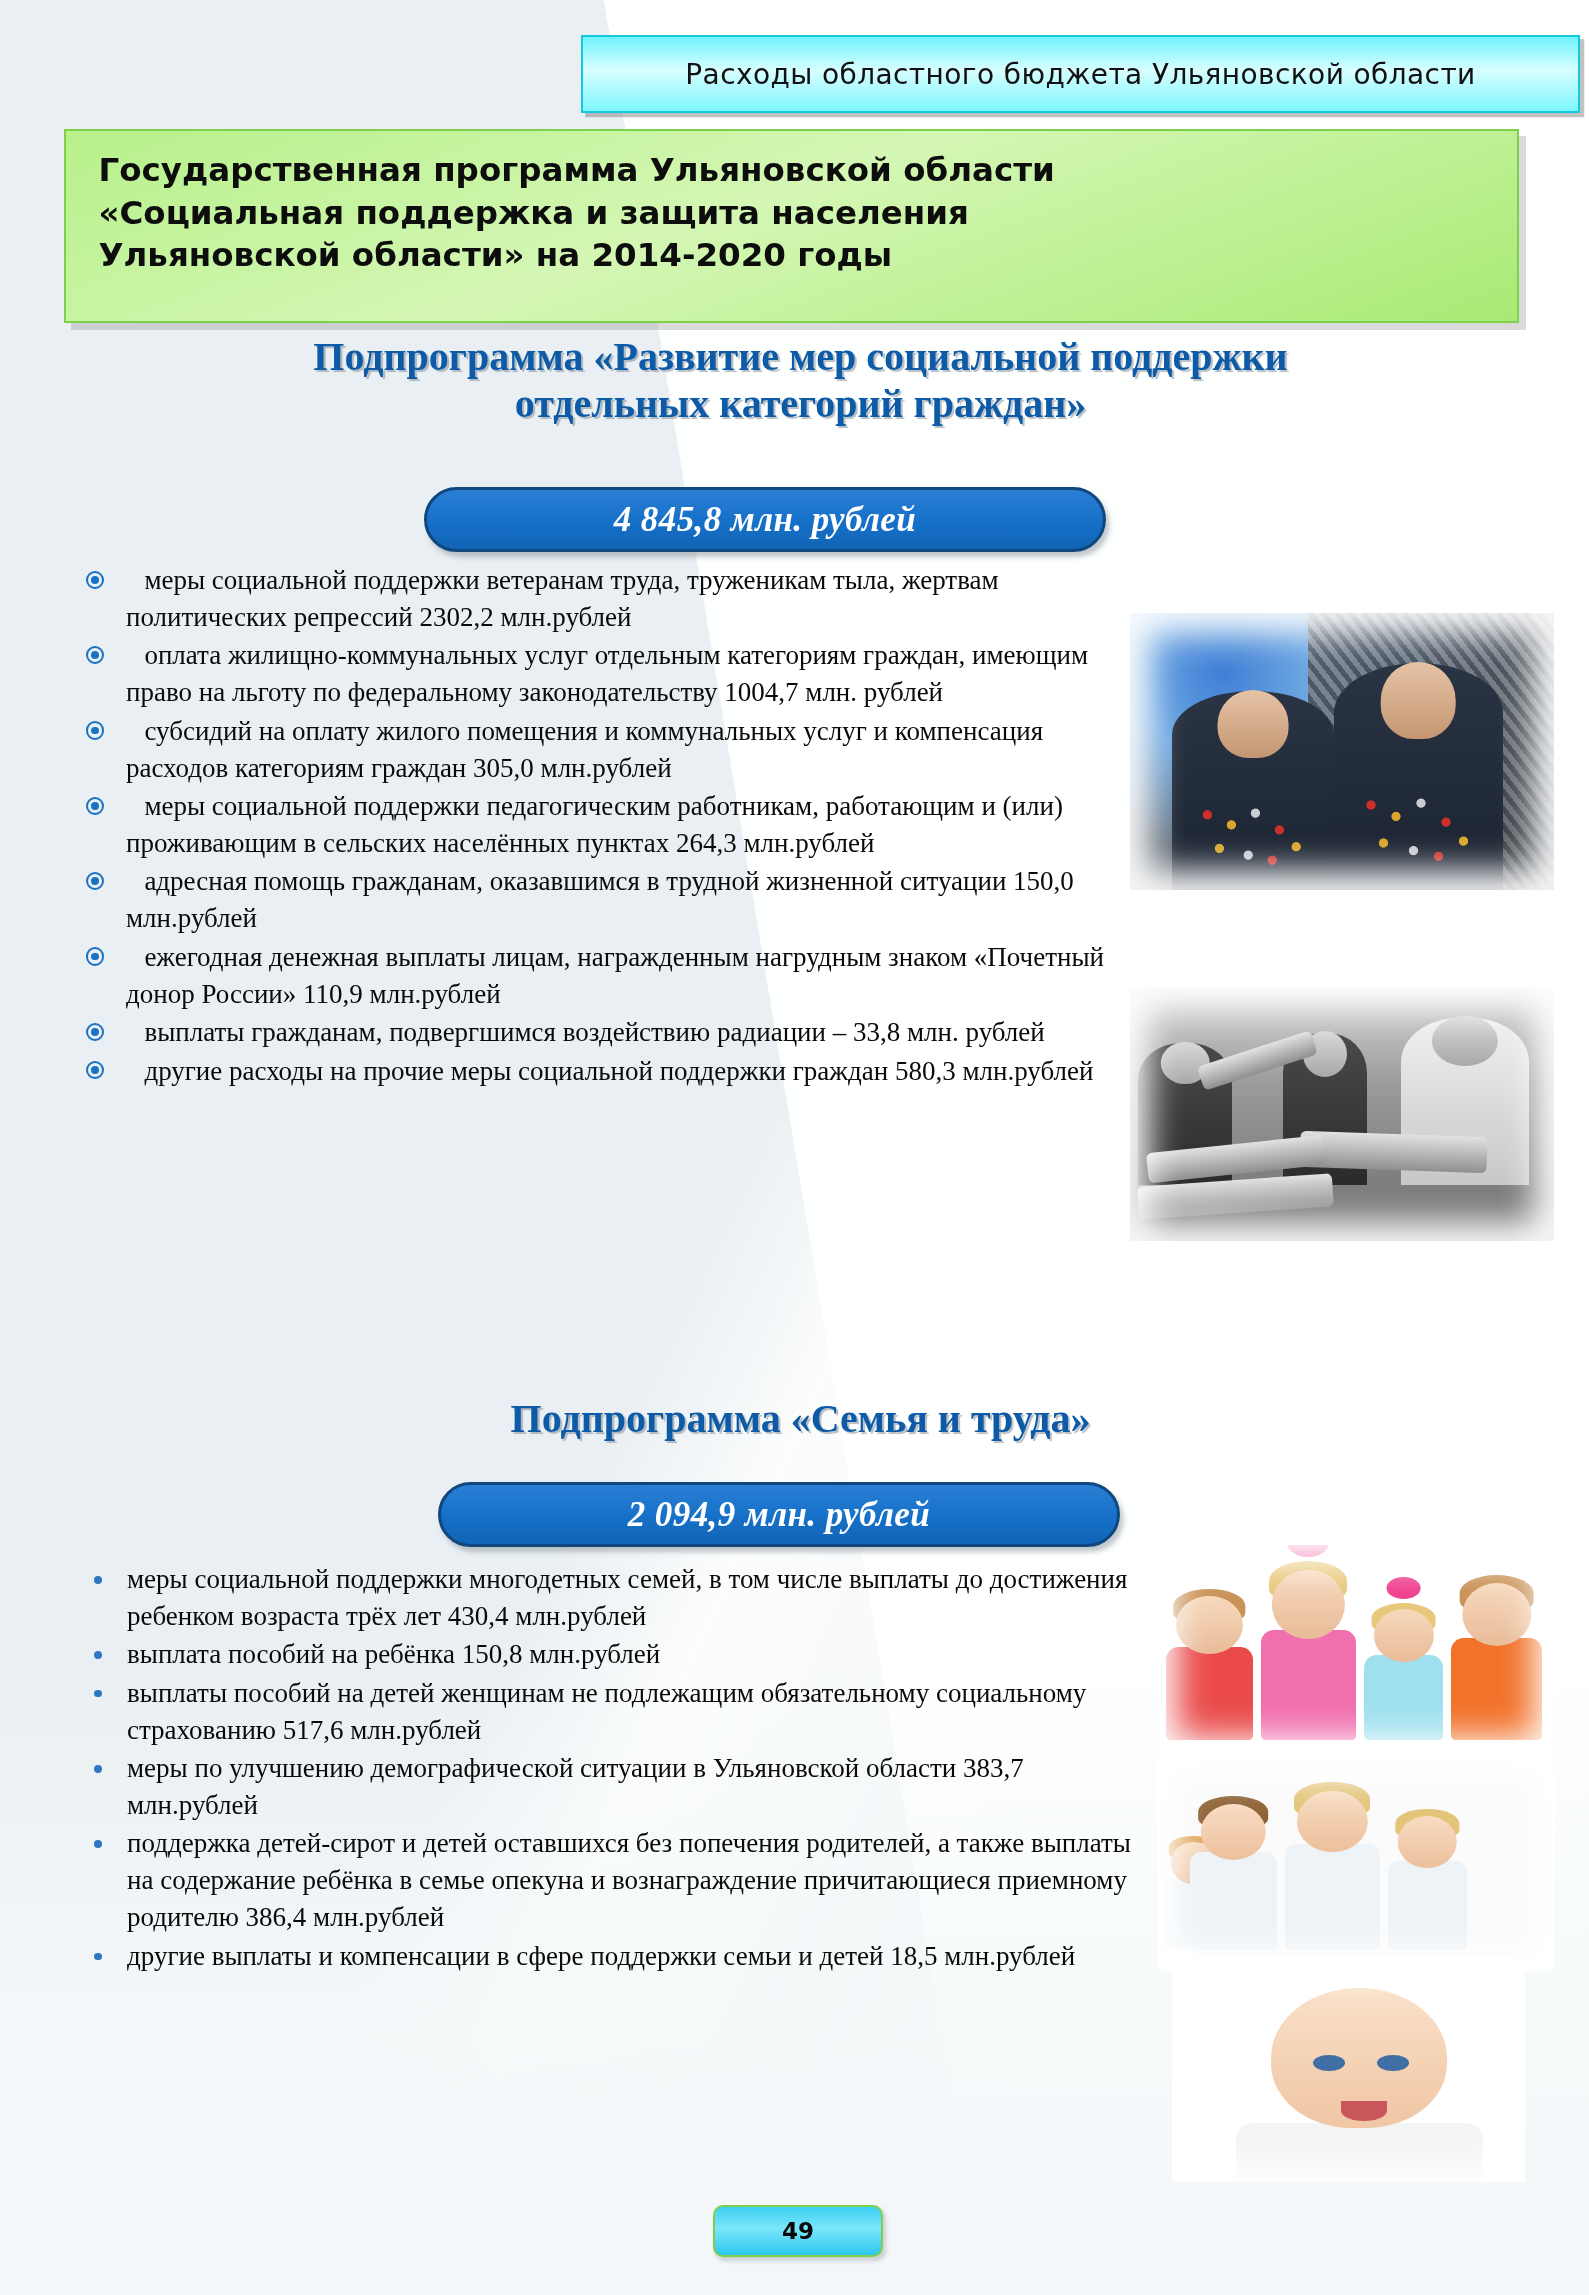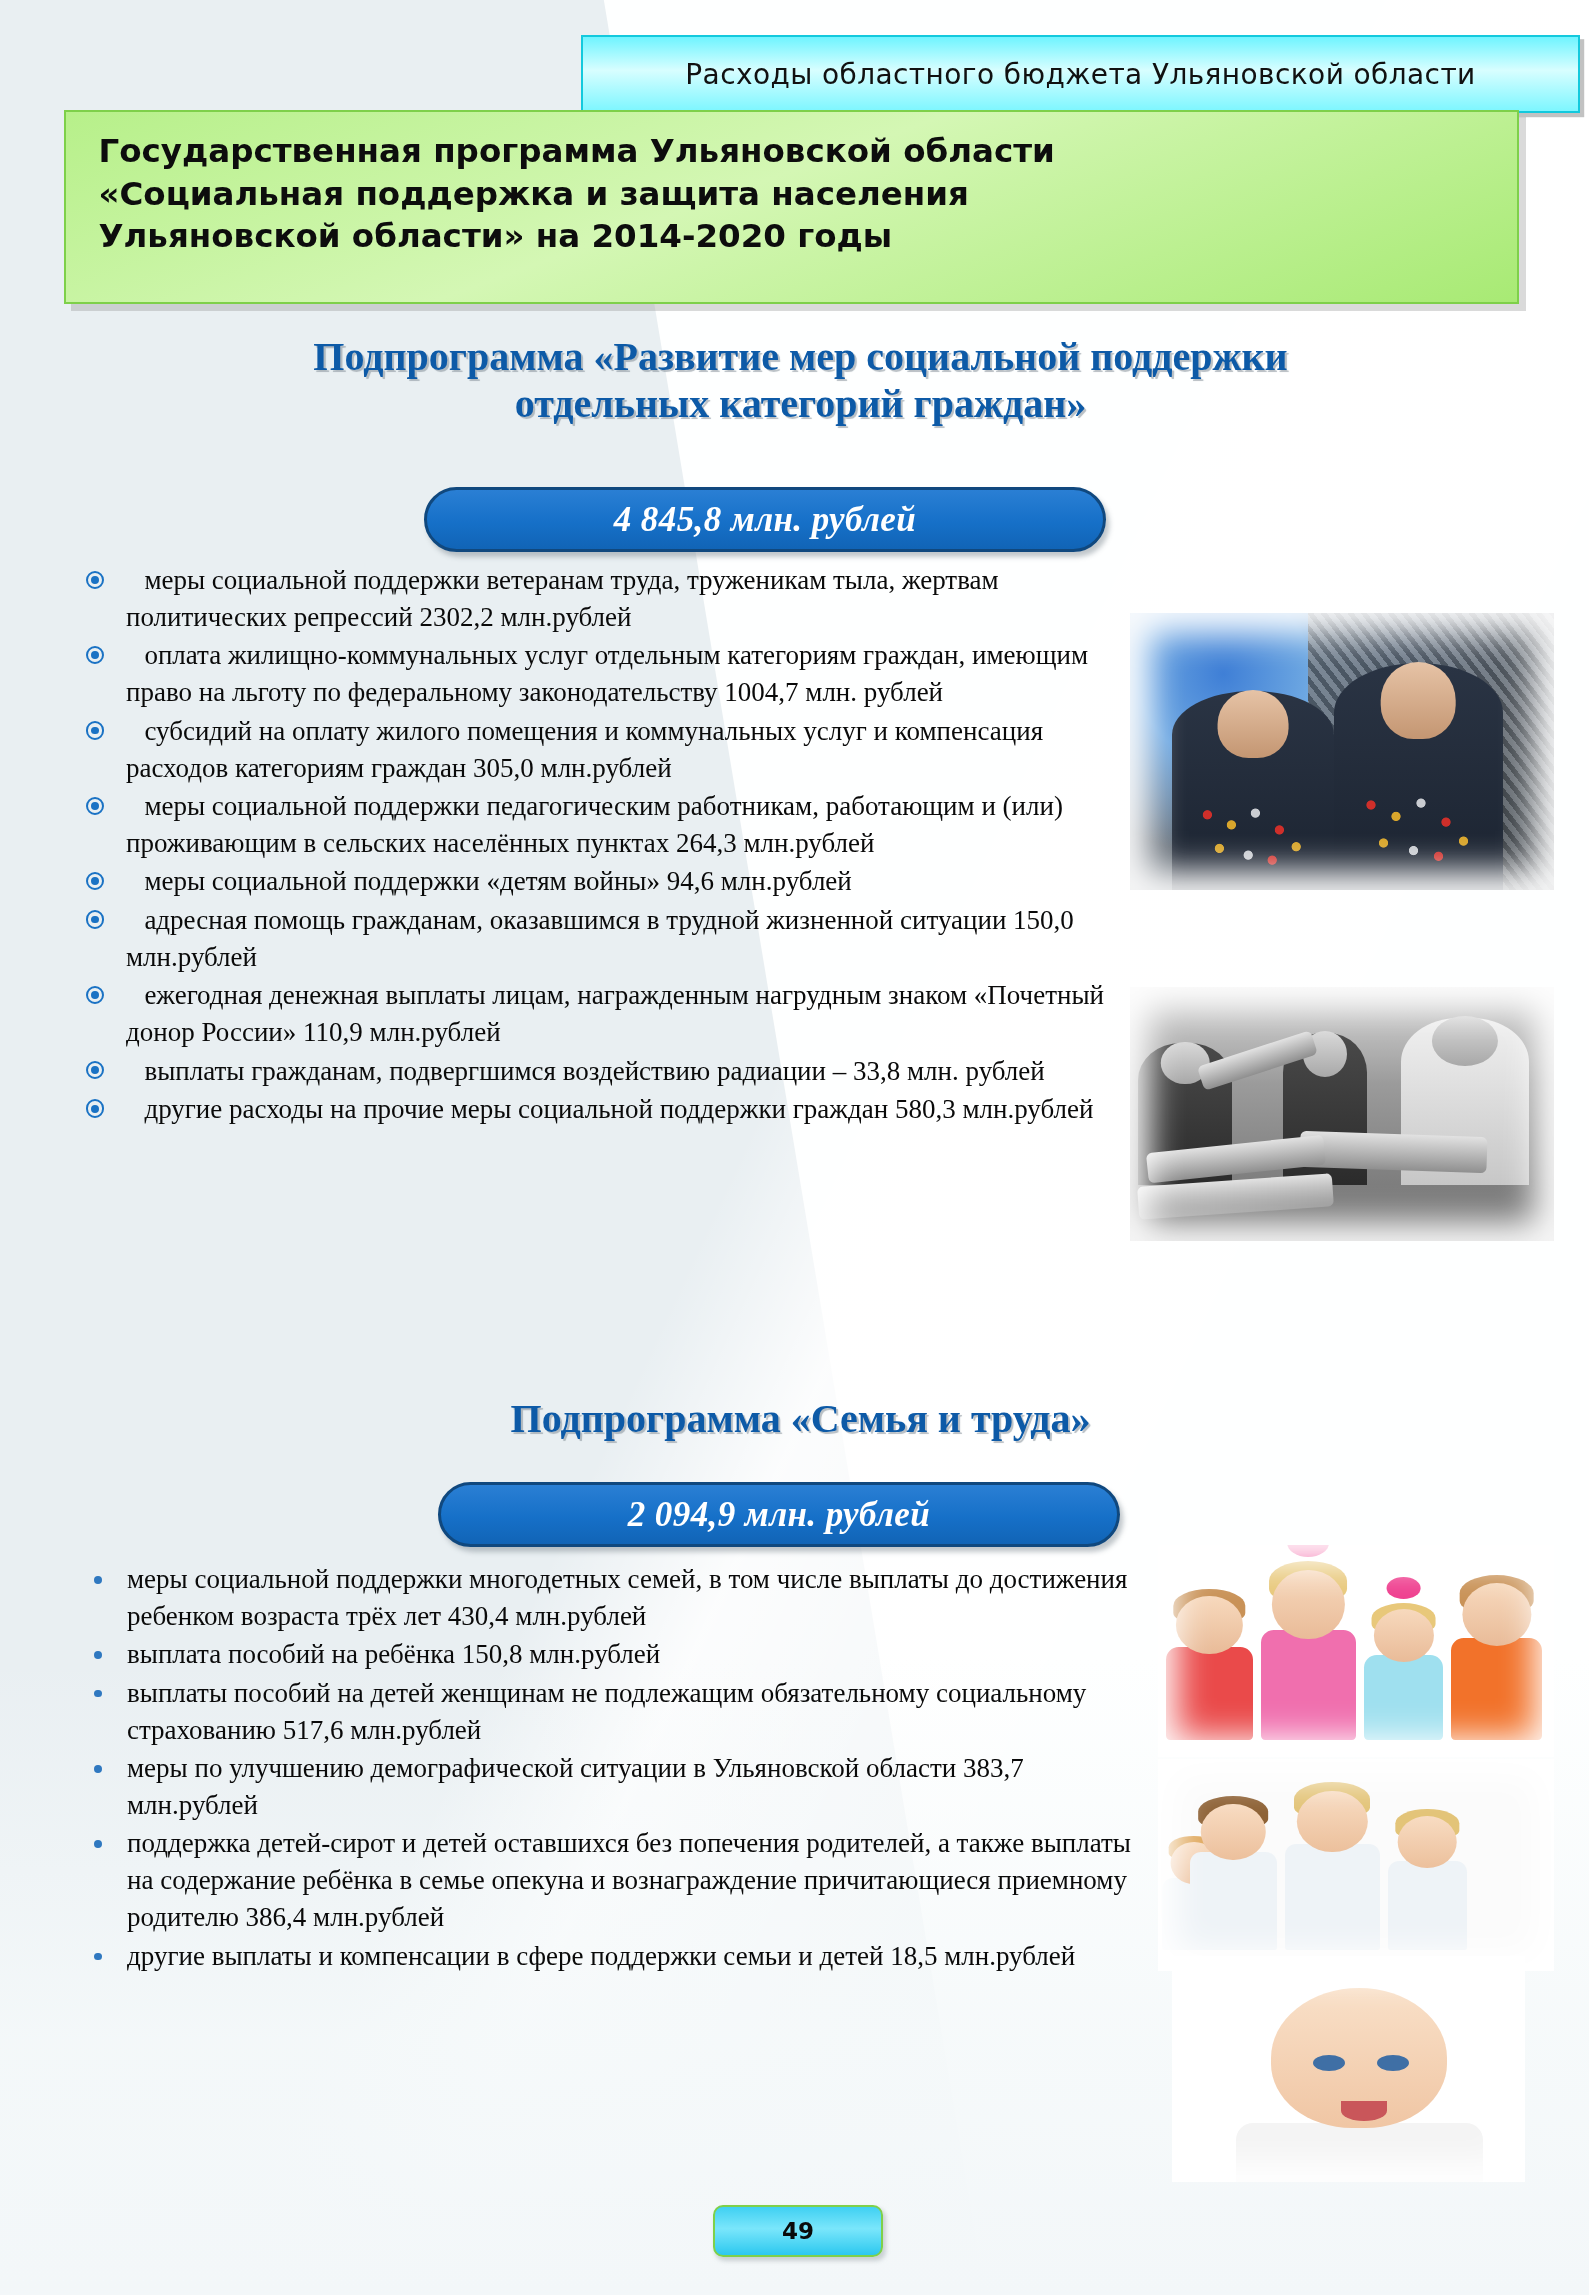--- a/index.html
+++ b/index.html
@@ -43,21 +43,21 @@
     display: flex; align-items: center; justify-content: center; margin-left: 37px;
   }
   .ribbon-text {
     font-family: "DejaVu Sans", sans-serif;
     font-size: 28px; color: #111; letter-spacing: 0.4px; white-space: nowrap;
   }
 
   
   .title-plate {
     position: absolute;
-    left: 64px; top: 110px;
+    left: 64px; top: 129px;
     width: 1455px; height: 194px;
     background: linear-gradient(160deg,#b7f08a 0%, #d4f7b4 45%, #a8ea74 100%);
     border: 2.8px solid #7ed04a;
     box-shadow: 7px 7px 0 rgba(150,150,150,.35);
     padding: 18.4px 25.4px 0 32.5px;
   }
   .title-plate h1 {
     font-family: "DejaVu Sans", sans-serif;
     font-size: 32.5px;
     font-weight: 700;
@@ -366,24 +366,20 @@
       <div class="bullet-row">
         <div class="bullet-mark"><span class="mark-target"></span></div>
         <div class="bullet-text">субсидий на оплату жилого помещения и коммунальных услуг и компенсация расходов категориям граждан 305,0 млн.рублей</div>
       </div>
       <div class="bullet-row">
         <div class="bullet-mark"><span class="mark-target"></span></div>
         <div class="bullet-text">меры социальной поддержки педагогическим работникам, работающим и (или) проживающим в сельских населённых пунктах 264,3 млн.рублей</div>
       </div>
       <div class="bullet-row">
         <div class="bullet-mark"><span class="mark-target"></span></div>
-        <div class="bullet-text">меры социальной поддержки «детям войны» 94,6 млн.рублей</div>
-      </div>
-      <div class="bullet-row">
-        <div class="bullet-mark"><span class="mark-target"></span></div>
         <div class="bullet-text">адресная помощь гражданам, оказавшимся в трудной жизненной ситуации 150,0 млн.рублей</div>
       </div>
       <div class="bullet-row">
         <div class="bullet-mark"><span class="mark-target"></span></div>
         <div class="bullet-text">ежегодная денежная выплаты лицам, награжденным нагрудным знаком «Почетный донор России» 110,9 млн.рублей</div>
       </div>
       <div class="bullet-row">
         <div class="bullet-mark"><span class="mark-target"></span></div>
         <div class="bullet-text">выплаты гражданам, подвергшимся воздействию радиации – 33,8 млн. рублей</div>
       </div>

